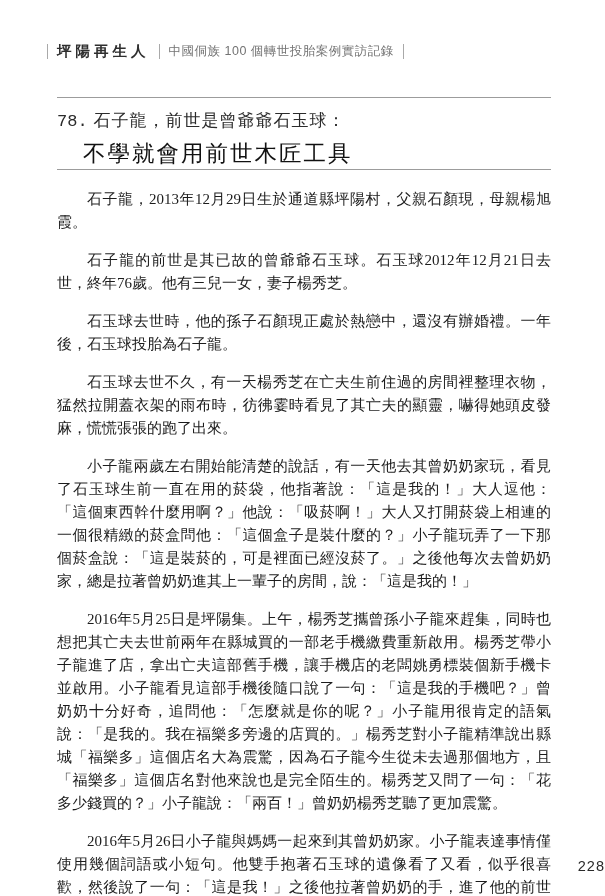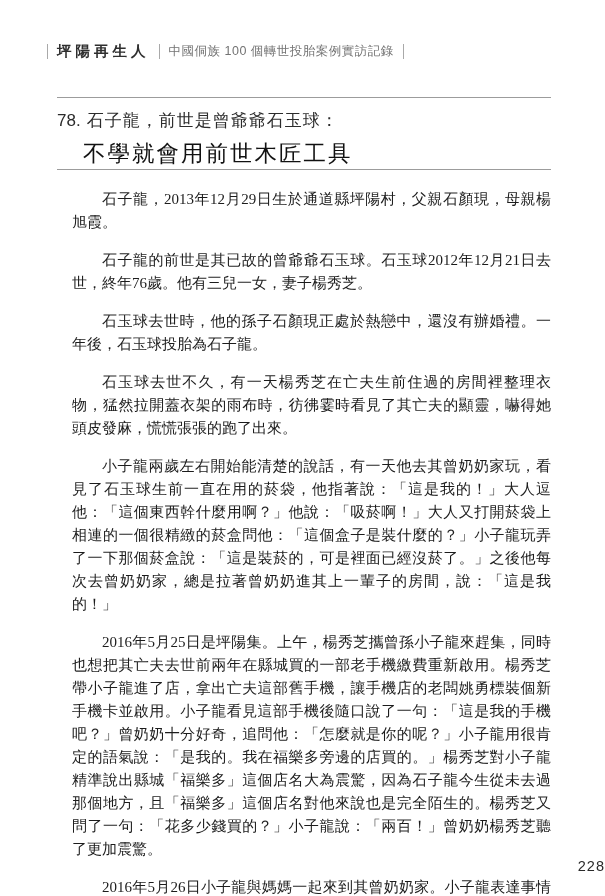--- a/index.html
+++ b/index.html
@@ -50,21 +50,21 @@
     background: #9c9c9c;
   }
   .rule-top { top: 97px; }
   .rule-bottom { top: 169px; }
   
   .chapter {
     position: absolute;
     top: 109px; left: 57px; right: 54px;
   }
   .chapter-line1 {
-    font-family: Liberation Sans, sans-serif;
+    font-family: Liberation Mono, monospace;
     font-weight: 400;
     font-size: 17px;
     color: #2b2b2b;
     letter-spacing: 1px;
   }
   .chapter-number { margin-right: 6px; letter-spacing: 0; }
   .chapter-line2 {
     margin-top: 6px;
     margin-left: 26px;
     font-family: "Liberation Sans", "DejaVu Sans", sans-serif;
@@ -77,21 +77,21 @@
   .body-text {
     position: absolute;
     top: 188px; left: 57px;
     width: 494px;
     font-size: 15px;
     line-height: 23px;
     text-align: justify;
     color: #1c1c1c;
   }
   .body-text p {
-    margin: 0 0 15px 15px;
+    margin: 0 0 15px 0;
     text-indent: 2em;
   }
   
   .page-number {
     position: absolute;
     bottom: 22px; left: 0; right: 0;
     text-align: right;
     font-family: "Liberation Sans", "DejaVu Sans", sans-serif;
     font-size: 14.5px;
     color: #2a2a2a;

